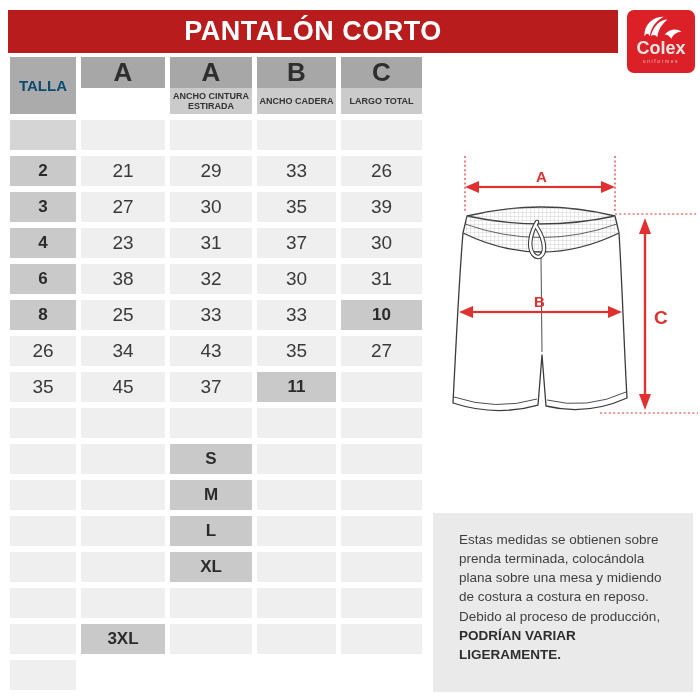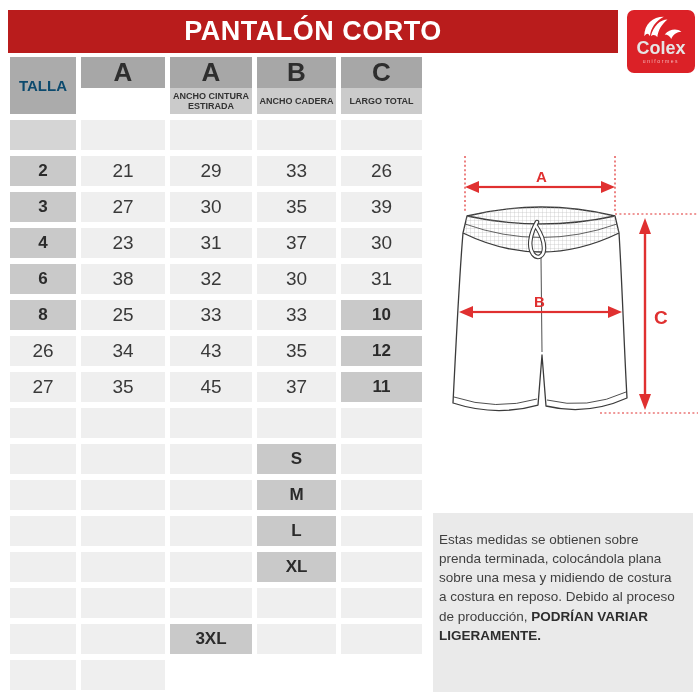--- a/index.html
+++ b/index.html
@@ -42,21 +42,21 @@
     font-size:9px;font-weight:bold;line-height:1.15;text-align:center;padding:1px 2px;color:#333;
   }
   .size-cell{background:#c9c9c9;font-weight:bold;font-size:17px;color:#2b2b2b;}
   .size-cell.spacer{background:#d5d5d5;}
   .value-cell{background:#efefef;font-size:19px;color:#3a3a3a;}
   
   .diagram{position:absolute;left:430px;top:140px;width:270px;height:300px;}
   
   .note{
     position:absolute;left:433px;top:513px;width:260px;height:179px;background:#eaeaea;
-    box-sizing:border-box;padding:17px 18px 0 6px;
+    box-sizing:border-box;padding:17px 18px 0 26px;
     font-size:13.5px;line-height:1.42;color:#3f3f3f;
   }
   .note strong{color:#2e2e2e;}
 </style>
 </head>
 <body>
 
 <div class="stage">
 
   <div class="title-bar">
@@ -119,21 +119,20 @@
       <div class="cell value-cell">31</div>
       <div class="cell size-cell">8</div>
       <div class="cell value-cell">25</div>
       <div class="cell value-cell">33</div>
       <div class="cell value-cell">33</div>
       <div class="cell size-cell">10</div>
       <div class="cell value-cell">26</div>
       <div class="cell value-cell">34</div>
       <div class="cell value-cell">43</div>
       <div class="cell value-cell">35</div>
-      <div class="cell size-cell">12</div>
       <div class="cell value-cell">27</div>
       <div class="cell value-cell">35</div>
       <div class="cell value-cell">45</div>
       <div class="cell value-cell">37</div>
       <div class="cell size-cell">11</div>
       <div class="cell value-cell"></div>
       <div class="cell value-cell"></div>
       <div class="cell value-cell"></div>
       <div class="cell value-cell"></div>
       <div class="cell value-cell"></div>

